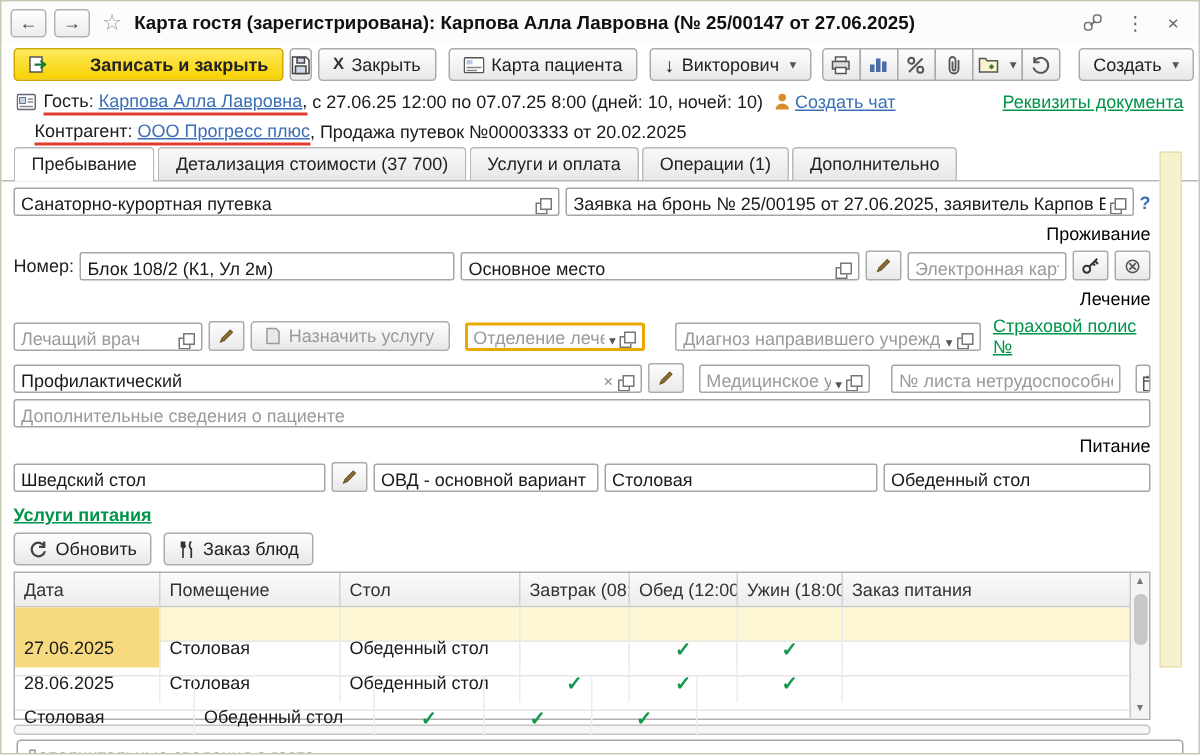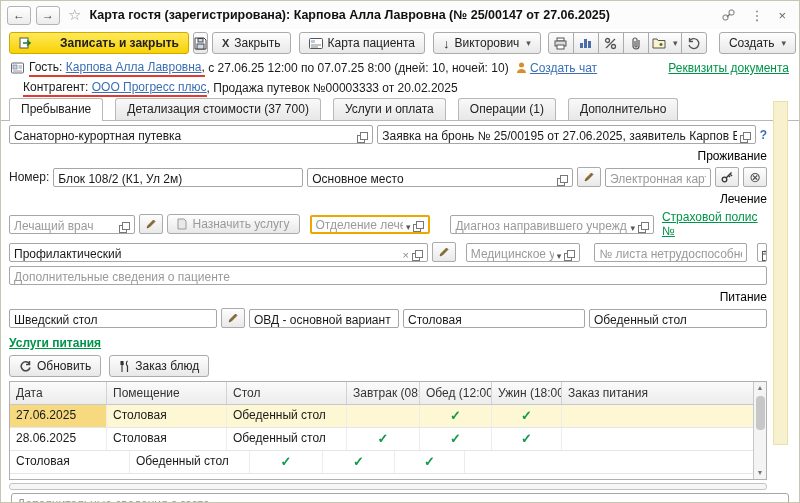--- a/index.html
+++ b/index.html
@@ -37,21 +37,21 @@
   .infoline.l1 { margin-top:3px; }
   .infoline.l2 { margin-top:4px; margin-bottom:2px;margin-left:12px; }
   .blue-link { color:#3a6fb5; text-decoration:underline; cursor:pointer; }
   .green-link { color:#00944a; text-decoration:underline; cursor:pointer; }
   .red-ul { border-bottom:2px solid #e23b2e; padding-bottom:1px; }
   .b { font-weight:normal; }
   .fl-sp { flex:1; }
 
   
   .tabs { display:flex; align-items:flex-end; padding:2px 0 0 8px; height:22px; }
-  .tab { padding:3px 11px 4px; border:1px solid #b8b8b8; border-bottom:none; border-radius:3px 3px 0 0; margin-right:12px;
+  .tab { padding:3px 11px 4px; border:1px solid #b8b8b8; border-bottom:none; border-radius:3px 3px 0 0; margin-right:2px;
          background:linear-gradient(#f9f9f9,#e7e7e7); font-size:12px; color:#222; cursor:pointer; white-space:nowrap; }
   .tab.active { background:#fff; position:relative; z-index:2; padding-bottom:5px; margin-bottom:-1px; }
   .panel { border-top:1px solid #b8b8b8; padding:4px 32px 0 8px; position:relative; background:#fff; }
 
   
   .frow { display:flex; align-items:center; margin-bottom:4px; gap:4px; }
   .field { display:flex; align-items:flex-end; height:19px; border:1px solid #a6a6a6; border-radius:2px; background:#fff;
            padding:0 4px; overflow:hidden; white-space:nowrap; font-size:12px; }
   .field .txt { flex:1; overflow:hidden; }
   .ph { color:#9a9a9a; }
@@ -67,21 +67,21 @@
   .sec-link { display:inline-block; color:#00944a; font-weight:bold; text-decoration:underline; margin:4px 0 5px; cursor:pointer; }
   .lbl { font-size:12px; color:#222; flex:none; }
   .btn-dis { color:#9a9a9a; }
   .circ-x { font-size:14px; color:#555; }
 
   
   .tbl { border:1px solid #b0b0b0; position:relative; margin-top:2px; background:#fff; }
   .thead { display:flex; background:linear-gradient(#fbfbfb,#ececec); border-bottom:1px solid #c8c8c8; }
   .hcell { padding:4px 6px; font-size:12px; color:#333; border-right:1px solid #d2d2d2; overflow:hidden; white-space:nowrap; }
   .trow { display:flex; border-bottom:1px solid #e6e6e6; height:23px; }
-  .tcell { padding:3px 6px; font-size:12px; border-right:1px solid #ececec; overflow:hidden; white-space:nowrap; }
+  .tcell { padding:20px 6px; font-size:12px; border-right:1px solid #ececec; overflow:hidden; white-space:nowrap; }
   .ck { text-align:center; color:#13994b; font-weight:bold; font-size:13px; }
   .trow.sel { background:#fdf7d4; }
   .trow.sel .tcell:first-child { background:#f7d980; }
   .c-date{width:97px;flex:none}.c-room{width:120px;flex:none}.c-table{width:120px;flex:none}
   .c-b{width:73px;flex:none}.c-l{width:72px;flex:none}.c-d{width:70px;flex:none}.c-order{flex:1;border-right:none}
   .tbl-inner { margin-right:13px; }
   .vscroll { position:absolute; right:0; top:0; bottom:0; width:13px; border-left:1px solid #c8c8c8; background:#f4f4f4;
              display:flex; flex-direction:column; align-items:center; }
   .vscroll .sa { font-size:7px; color:#777; height:12px; line-height:12px; cursor:pointer; }
   .vscroll .thumb { width:9px; height:34px; background:#c7c7c7; border-radius:4px; margin-top:2px; cursor:pointer; }

